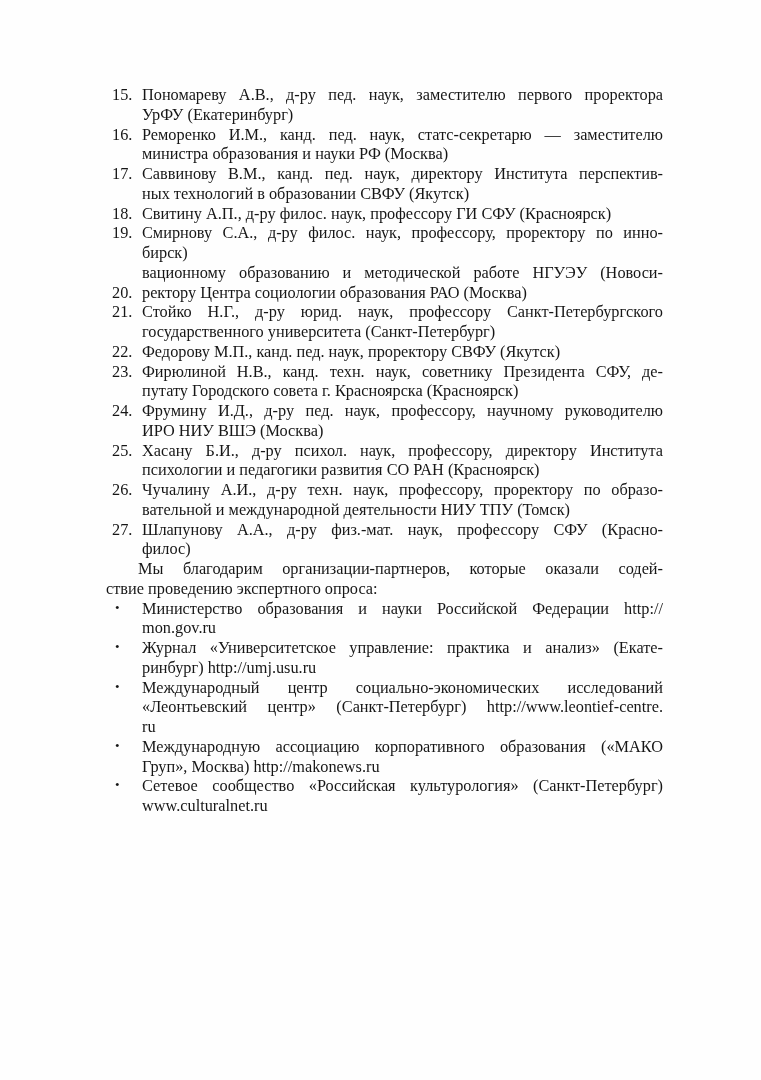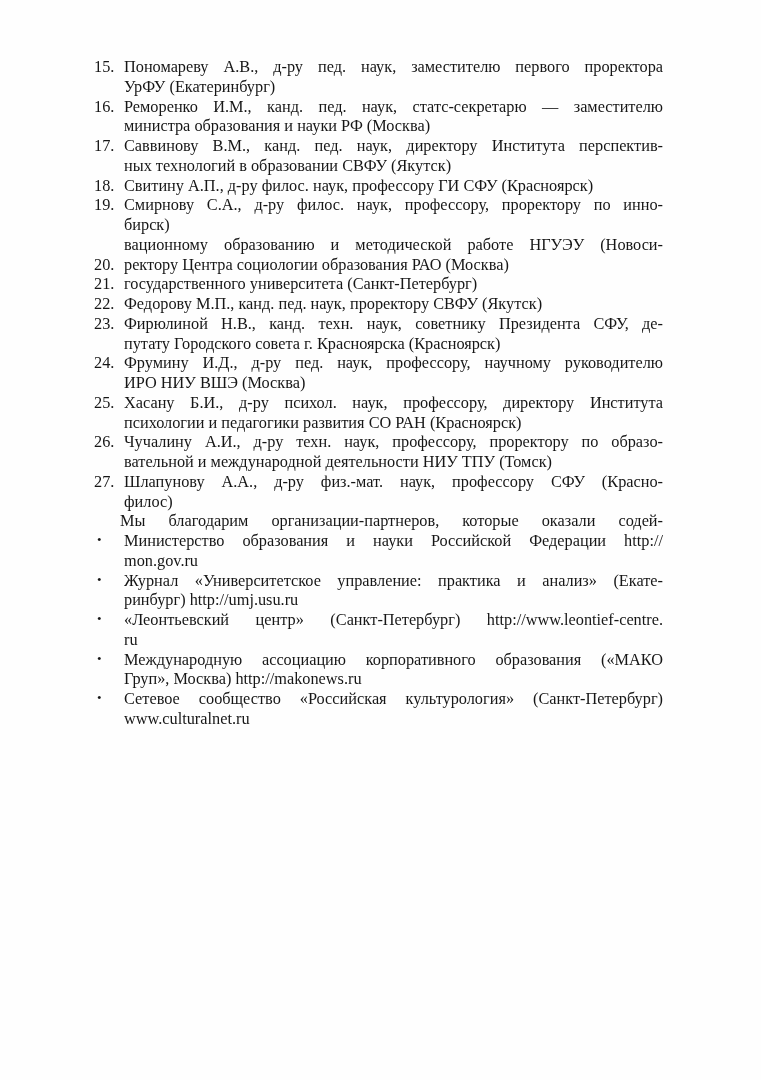--- a/index.html
+++ b/index.html
@@ -12,21 +12,22 @@
     width: 761px;
     height: 1080px;
     background: #fefefe;
     color: #161616;
     font-family: "Liberation Serif", "DejaVu Serif", serif;
     font-size: 16.3px;
     line-height: 19.75px;
     overflow: hidden;
   }
   .content {
-    padding: 57px 98px 0 88px;
+    padding: 85px 98px 0 88px;
+    margin-left: 18px;
   }
   .item {
     position: relative;
     margin-left: 6px;
     padding-left: 30px;
   }
   .num {
     position: absolute;
     left: 0;
     top: 0;
@@ -100,20 +101,21 @@
         <div class="item num-item">
           <span class="num">20.</span>
           <div class="item-text">
             <div class="line last">ректору Центра социологии образования РАО (Москва)</div>
           </div>
         </div>
 
         <div class="item num-item">
           <span class="num">21.</span>
           <div class="item-text">
+            <div class="line">Стойко Н.Г., д-ру юрид. наук, профессору Санкт-Петербургского</div>
             <div class="line last">государственного университета (Санкт-Петербург)</div>
           </div>
         </div>
 
         <div class="item num-item">
           <span class="num">22.</span>
           <div class="item-text">
             <div class="line last">Федорову М.П., канд. пед. наук, проректору СВФУ (Якутск)</div>
           </div>
         </div>
@@ -154,20 +156,21 @@
           <span class="num">27.</span>
           <div class="item-text">
             <div class="line">Шлапунову А.А., д-ру физ.-мат. наук, профессору СФУ (Красно-</div>
             <div class="line last">филос)</div>
           </div>
         </div>
       </div>
 
     <div class="para">
         <div class="line">Мы благодарим организации-партнеров, которые оказали содей-</div>
+        <div class="line last">ствие проведению экспертного опроса:</div>
       </div>
 
     <div class="bullet-list">
 
         <div class="item bullet-item">
           <span class="bullet">•</span>
           <div class="item-text">
             <div class="line">Министерство образования и науки Российской Федерации http://</div>
             <div class="line last">mon.gov.ru</div>
           </div>
@@ -177,20 +180,21 @@
           <span class="bullet">•</span>
           <div class="item-text">
             <div class="line">Журнал «Университетское управление: практика и анализ» (Екате-</div>
             <div class="line last">ринбург) http://umj.usu.ru</div>
           </div>
         </div>
 
         <div class="item bullet-item">
           <span class="bullet">•</span>
           <div class="item-text">
+            <div class="line">Международный центр социально-экономических исследований</div>
             <div class="line">«Леонтьевский центр» (Санкт-Петербург) http://www.leontief-centre.</div>
             <div class="line last">ru</div>
           </div>
         </div>
 
         <div class="item bullet-item">
           <span class="bullet">•</span>
           <div class="item-text">
             <div class="line">Международную ассоциацию корпоративного образования («МАКО</div>
             <div class="line last">Груп», Москва) http://makonews.ru</div>

